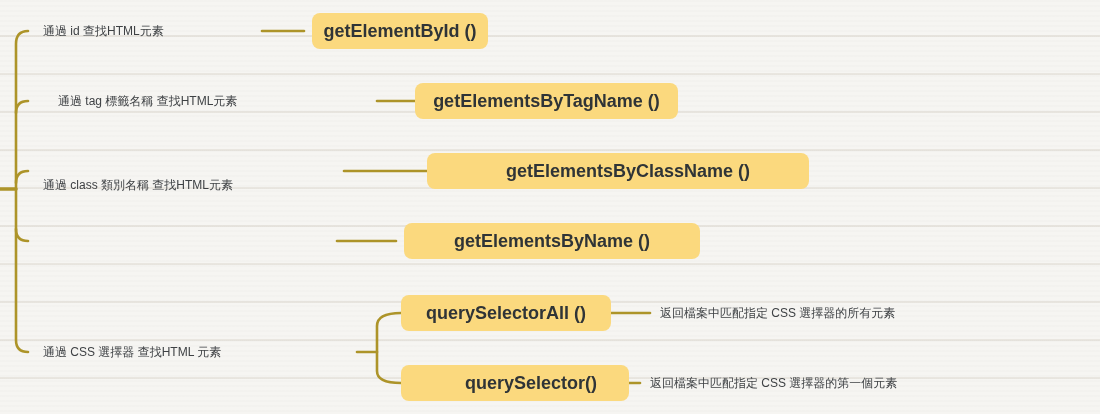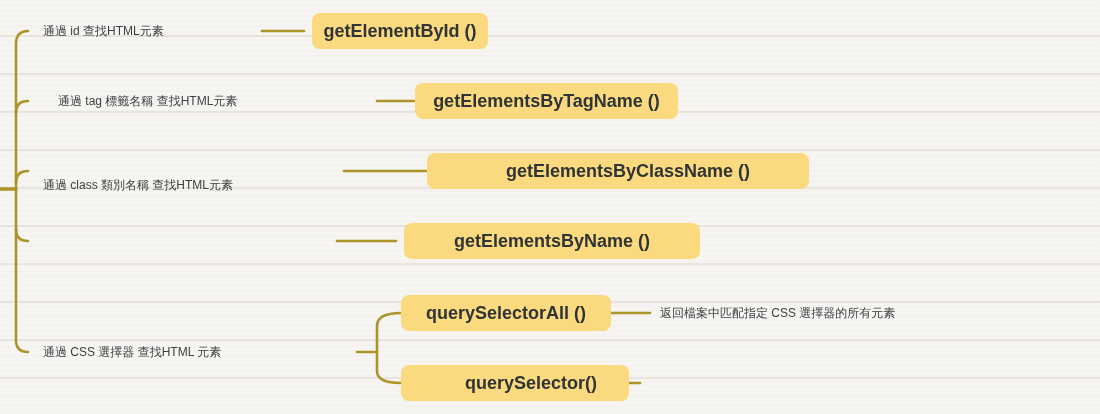--- a/index.html
+++ b/index.html
@@ -91,14 +91,15 @@
   <div class="lbl" style="left:43px; top:352px;">通過 CSS 選擇器 查找HTML 元素</div>
 
   <div class="mbox" style="left:312px; top:31px; width:176px;">getElementById ()</div>
   <div class="mbox" style="left:415px; top:101px; width:263px;">getElementsByTagName ()</div>
   <div class="mbox" style="left:427px; top:171px; width:362px;padding-left:20px;">getElementsByClassName ()</div>
   <div class="mbox" style="left:404px; top:241px; width:296px;">getElementsByName ()</div>
   <div class="mbox" style="left:401px; top:313px; width:210px;">querySelectorAll ()</div>
   <div class="mbox" style="left:401px; top:383px; width:196px;padding-left:32px;">querySelector()</div>
 
   <div class="desc" style="left:660px; top:313px;text-align:right;">返回檔案中匹配指定 CSS 選擇器的所有元素</div>
+  <div class="desc" style="left:650px; top:383px;">返回檔案中匹配指定 CSS 選擇器的第一個元素</div>
 
 </div>
 
 </body></html>

